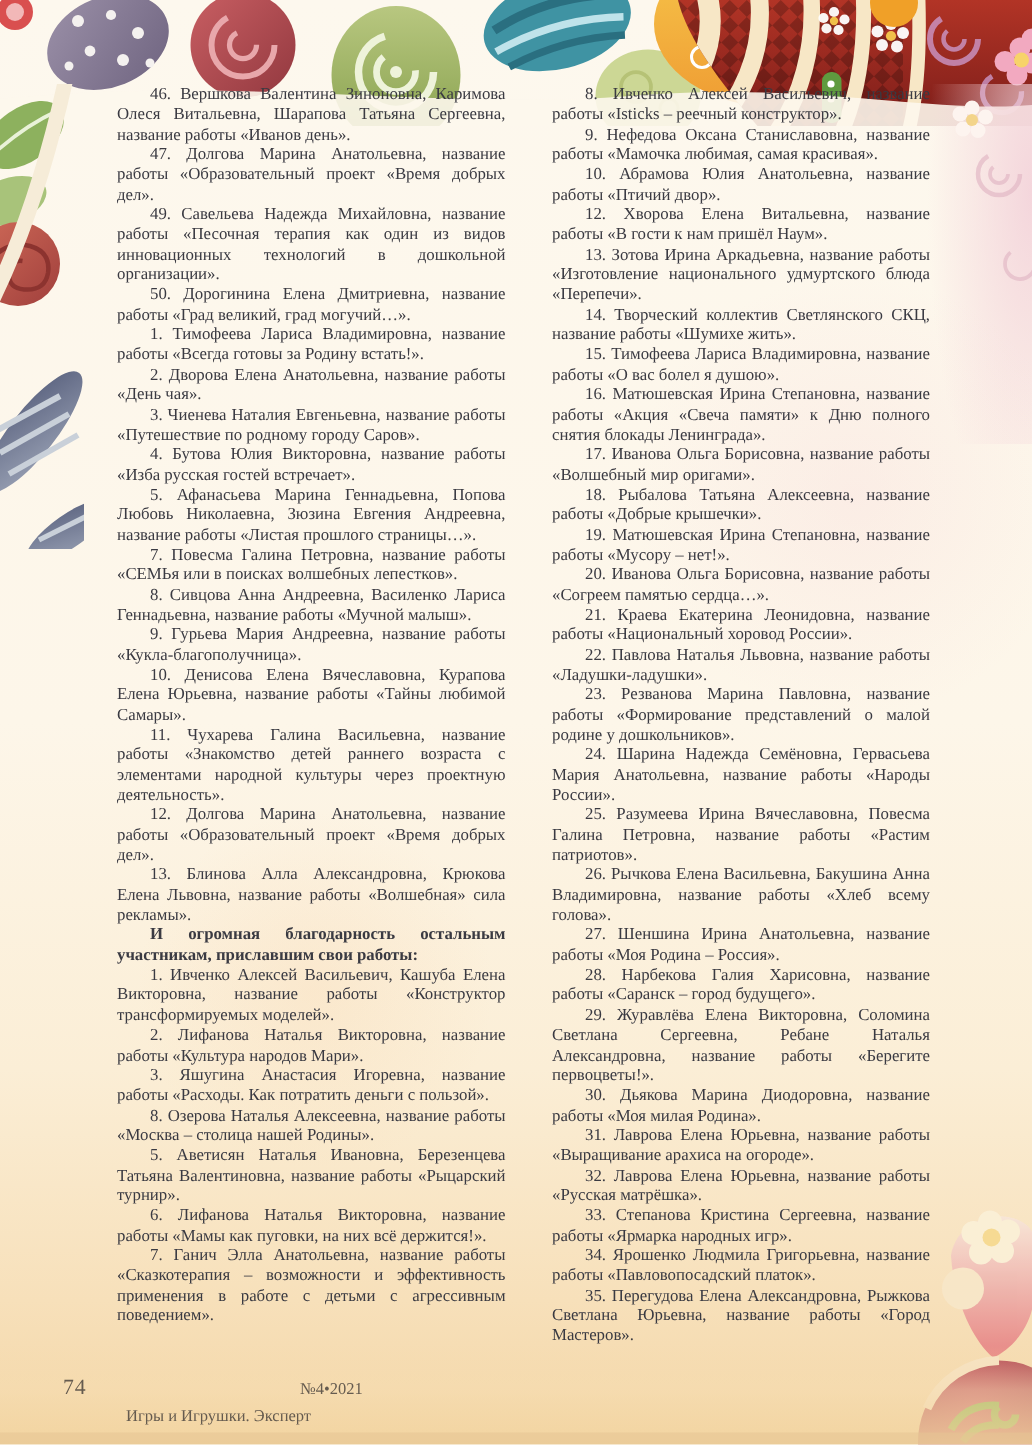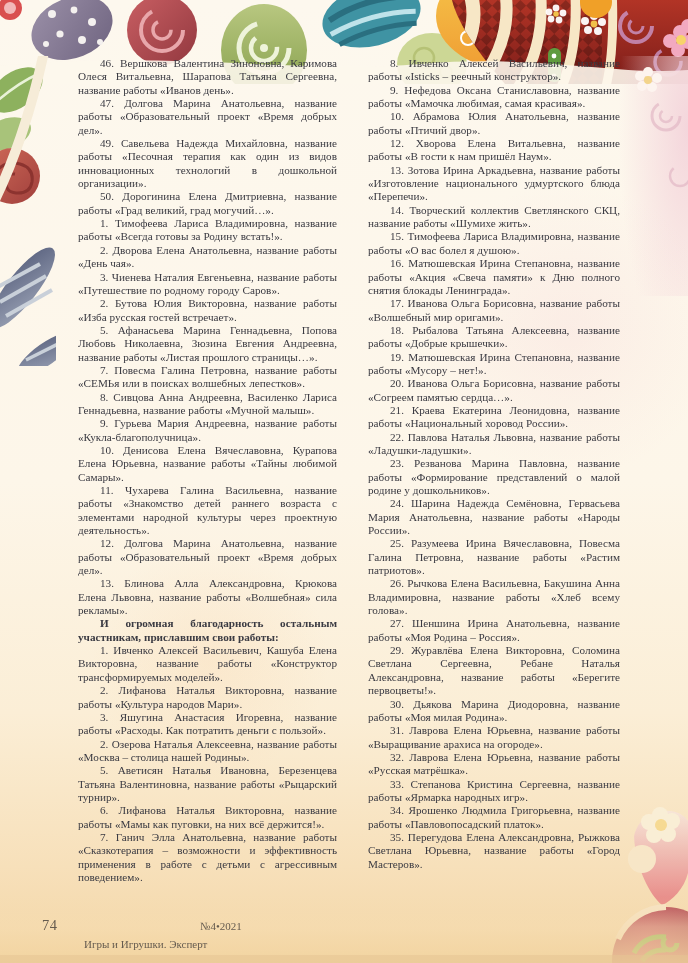--- a/index.html
+++ b/index.html
@@ -271,34 +271,34 @@
 
   <div class="content">
     <div class="col left">
         <p class="">46. Вершкова Валентина Зиноновна, Каримова Олеся Витальевна, Шарапова Татьяна Сергеевна, название работы «Иванов день».</p>
         <p class="">47. Долгова Марина Анатольевна, название работы «Образовательный проект «Время добрых дел».</p>
         <p class="">49. Савельева Надежда Михайловна, название работы «Песочная терапия как один из видов инновационных технологий в дошкольной организации».</p>
         <p class="">50. Дорогинина Елена Дмитриевна, название работы «Град великий, град могучий…».</p>
         <p class="">1. Тимофеева Лариса Владимировна, название работы «Всегда готовы за Родину встать!».</p>
         <p class="">2. Дворова Елена Анатольевна, название работы «День чая».</p>
         <p class="">3. Чиенева Наталия Евгеньевна, название работы «Путешествие по родному городу Саров».</p>
-        <p class="">2. Бутова Юлия Викторовна, название работы «Изба русская гостей встречает».</p>
+        <p class="">4. Бутова Юлия Викторовна, название работы «Изба русская гостей встречает».</p>
         <p class="">5. Афанасьева Марина Геннадьевна, Попова Любовь Николаевна, Зюзина Евгения Андреевна, название работы «Листая прошлого страницы…».</p>
         <p class="">7. Повесма Галина Петровна, название работы «СЕМЬя или в поисках волшебных лепестков».</p>
         <p class="">8. Сивцова Анна Андреевна, Василенко Лариса Геннадьевна, название работы «Мучной малыш».</p>
         <p class="">9. Гурьева Мария Андреевна, название работы «Кукла-благополучница».</p>
         <p class="">10. Денисова Елена Вячеславовна, Курапова Елена Юрьевна, название работы «Тайны любимой Самары».</p>
         <p class="">11. Чухарева Галина Васильевна, название работы «Знакомство детей раннего возраста с элементами народной культуры через проектную деятельность».</p>
         <p class="">12. Долгова Марина Анатольевна, название работы «Образовательный проект «Время добрых дел».</p>
         <p class="">13. Блинова Алла Александровна, Крюкова Елена Львовна, название работы «Волшебная» сила рекламы».</p>
         <p class="heading">И огромная благодарность остальным участникам, приславшим свои работы:</p>
         <p class="">1. Ивченко Алексей Васильевич, Кашуба Елена Викторовна, название работы «Конструктор трансформируемых моделей».</p>
         <p class="">2. Лифанова Наталья Викторовна, название работы «Культура народов Мари».</p>
         <p class="">3. Яшугина Анастасия Игоревна, название работы «Расходы. Как потратить деньги с пользой».</p>
-        <p class="">2. Озерова Наталья Алексеевна, название работы «Москва – столица нашей Родины».</p>
+        <p class="">8. Озерова Наталья Алексеевна, название работы «Москва – столица нашей Родины».</p>
         <p class="">5. Аветисян Наталья Ивановна, Березенцева Татьяна Валентиновна, название работы «Рыцарский турнир».</p>
         <p class="">6. Лифанова Наталья Викторовна, название работы «Мамы как пуговки, на них всё держится!».</p>
         <p class="">7. Ганич Элла Анатольевна, название работы «Сказкотерапия – возможности и эффективность применения в работе с детьми с агрессивным поведением».</p>
       </div>
     <div class="col right">
         <p class="">8. Ивченко Алексей Васильевич, название работы «Isticks – реечный конструктор».</p>
         <p class="">9. Нефедова Оксана Станиславовна, название работы «Мамочка любимая, самая красивая».</p>
         <p class="">10. Абрамова Юлия Анатольевна, название работы «Птичий двор».</p>
         <p class="">12. Хворова Елена Витальевна, название работы «В гости к нам пришёл Наум».</p>
         <p class="">13. Зотова Ирина Аркадьевна, название работы «Изготовление национального удмуртского блюда «Перепечи».</p>
@@ -309,20 +309,21 @@
         <p class="">18. Рыбалова Татьяна Алексеевна, название работы «Добрые крышечки».</p>
         <p class="">19. Матюшевская Ирина Степановна, название работы «Мусору – нет!».</p>
         <p class="">20. Иванова Ольга Борисовна, название работы «Согреем памятью сердца…».</p>
         <p class="">21. Краева Екатерина Леонидовна, название работы «Национальный хоровод России».</p>
         <p class="">22. Павлова Наталья Львовна, название работы «Ладушки-ладушки».</p>
         <p class="">23. Резванова Марина Павловна, название работы «Формирование представлений о малой родине у дошкольников».</p>
         <p class="">24. Шарина Надежда Семёновна, Гервасьева Мария Анатольевна, название работы «Народы России».</p>
         <p class="">25. Разумеева Ирина Вячеславовна, Повесма Галина Петровна, название работы «Растим патриотов».</p>
         <p class="">26. Рычкова Елена Васильевна, Бакушина Анна Владимировна, название работы «Хлеб всему голова».</p>
         <p class="">27. Шеншина Ирина Анатольевна, название работы «Моя Родина – Россия».</p>
+        <p class="">28. Нарбекова Галия Харисовна, название работы «Саранск – город будущего».</p>
         <p class="">29. Журавлёва Елена Викторовна, Соломина Светлана Сергеевна, Ребане Наталья Александровна, название работы «Берегите первоцветы!».</p>
         <p class="">30. Дьякова Марина Диодоровна, название работы «Моя милая Родина».</p>
         <p class="">31. Лаврова Елена Юрьевна, название работы «Выращивание арахиса на огороде».</p>
         <p class="">32. Лаврова Елена Юрьевна, название работы «Русская матрёшка».</p>
         <p class="">33. Степанова Кристина Сергеевна, название работы «Ярмарка народных игр».</p>
         <p class="">34. Ярошенко Людмила Григорьевна, название работы «Павловопосадский платок».</p>
         <p class="">35. Перегудова Елена Александровна, Рыжкова Светлана Юрьевна, название работы «Город Мастеров».</p>
       </div>
   </div>
 

